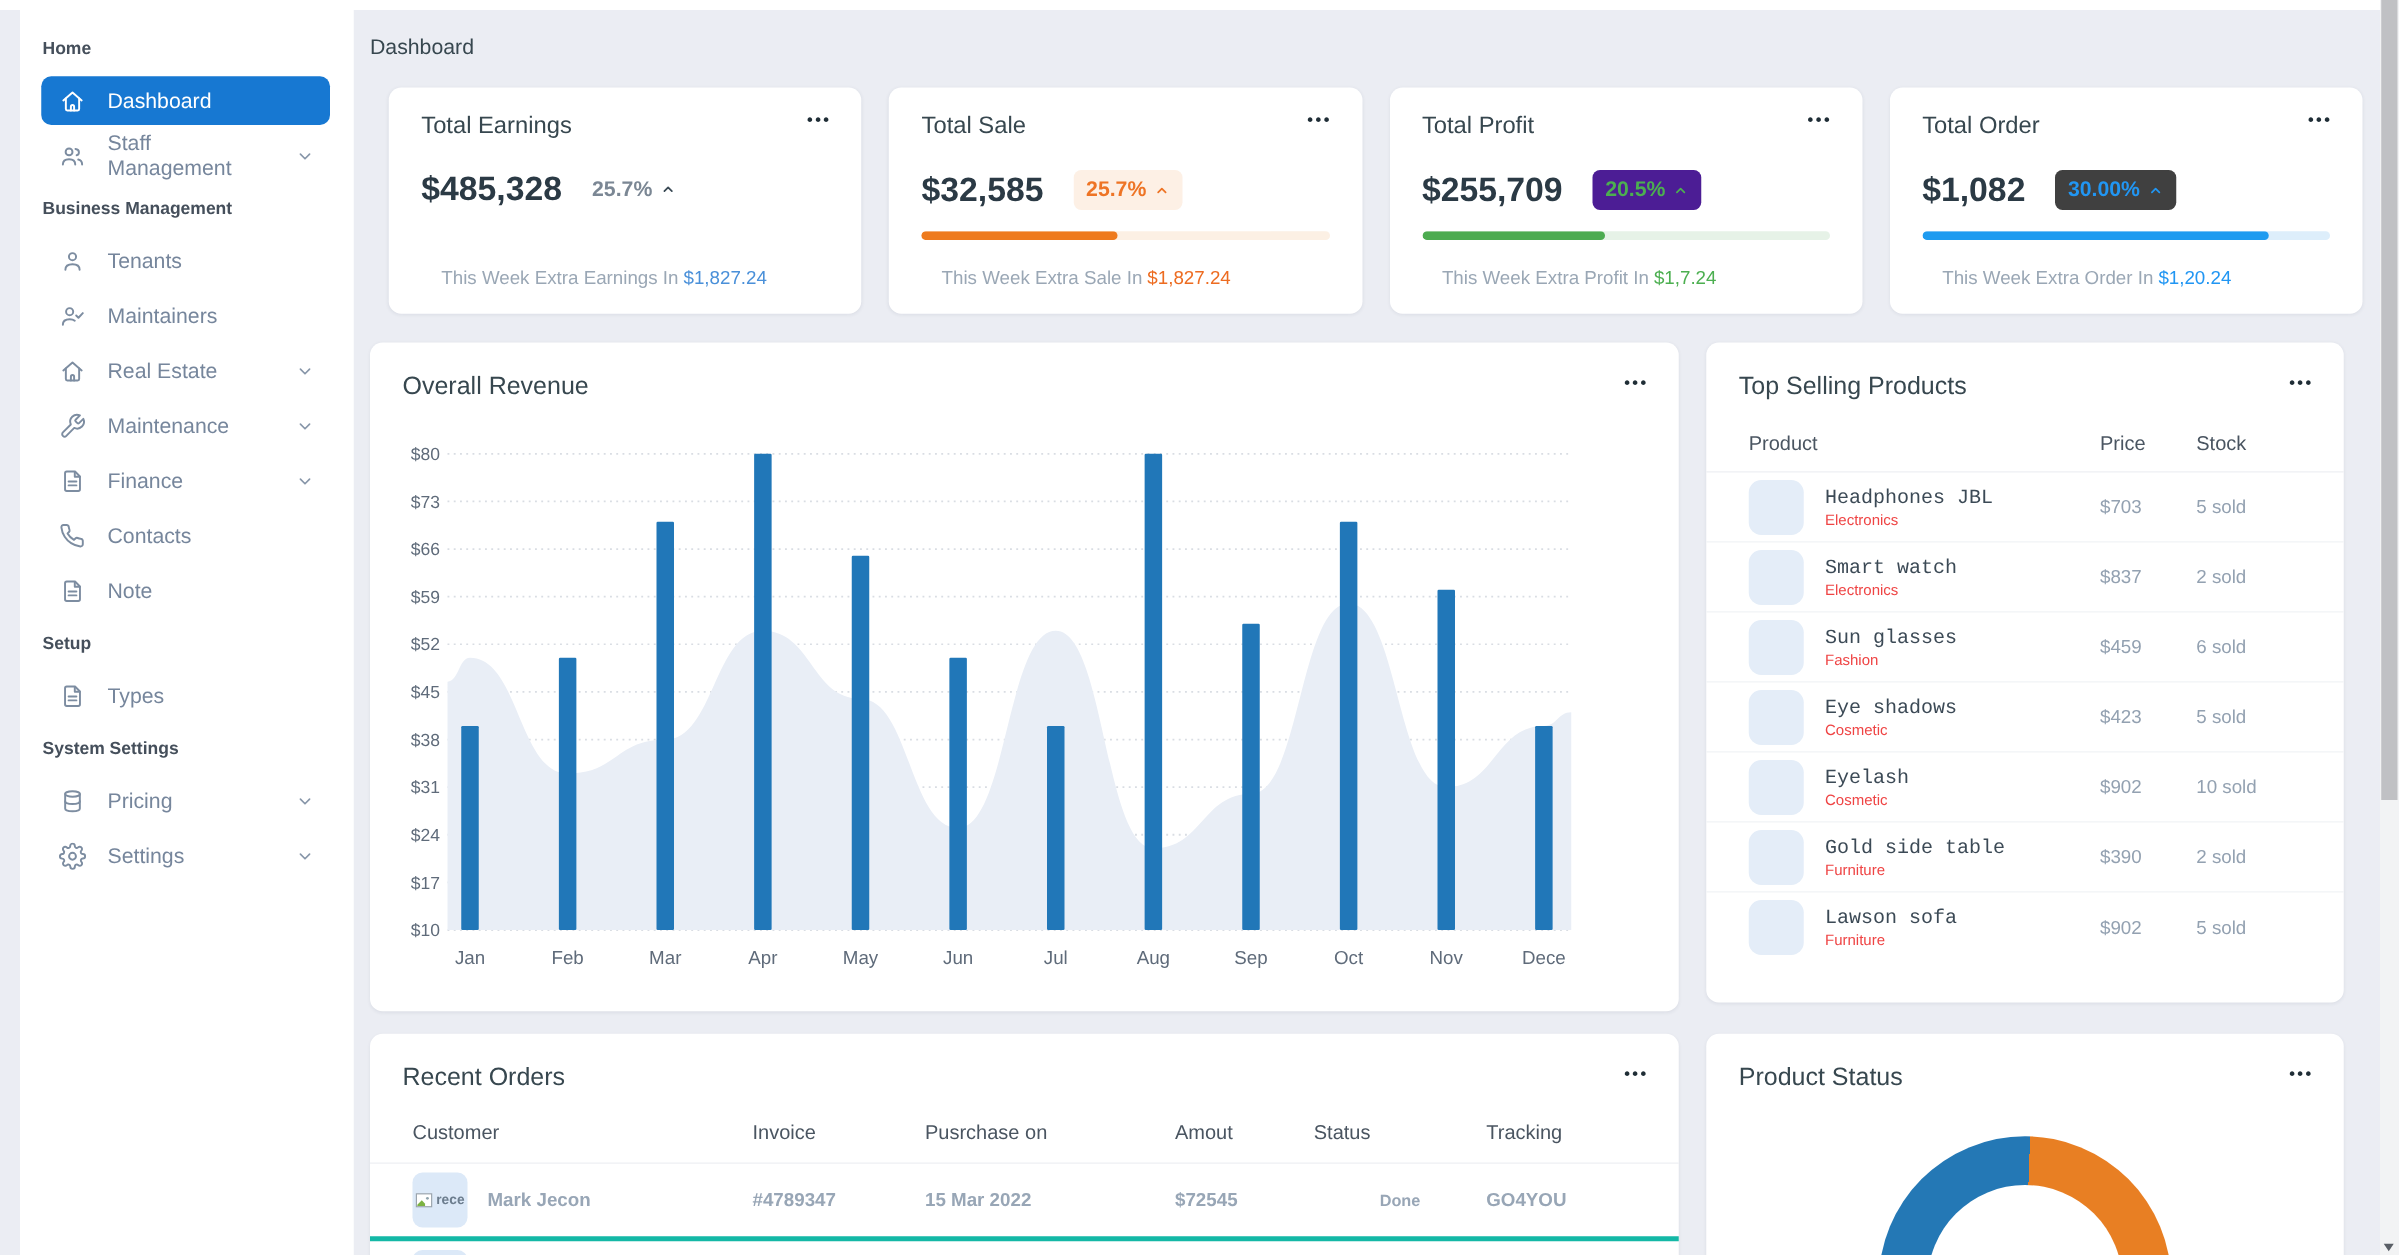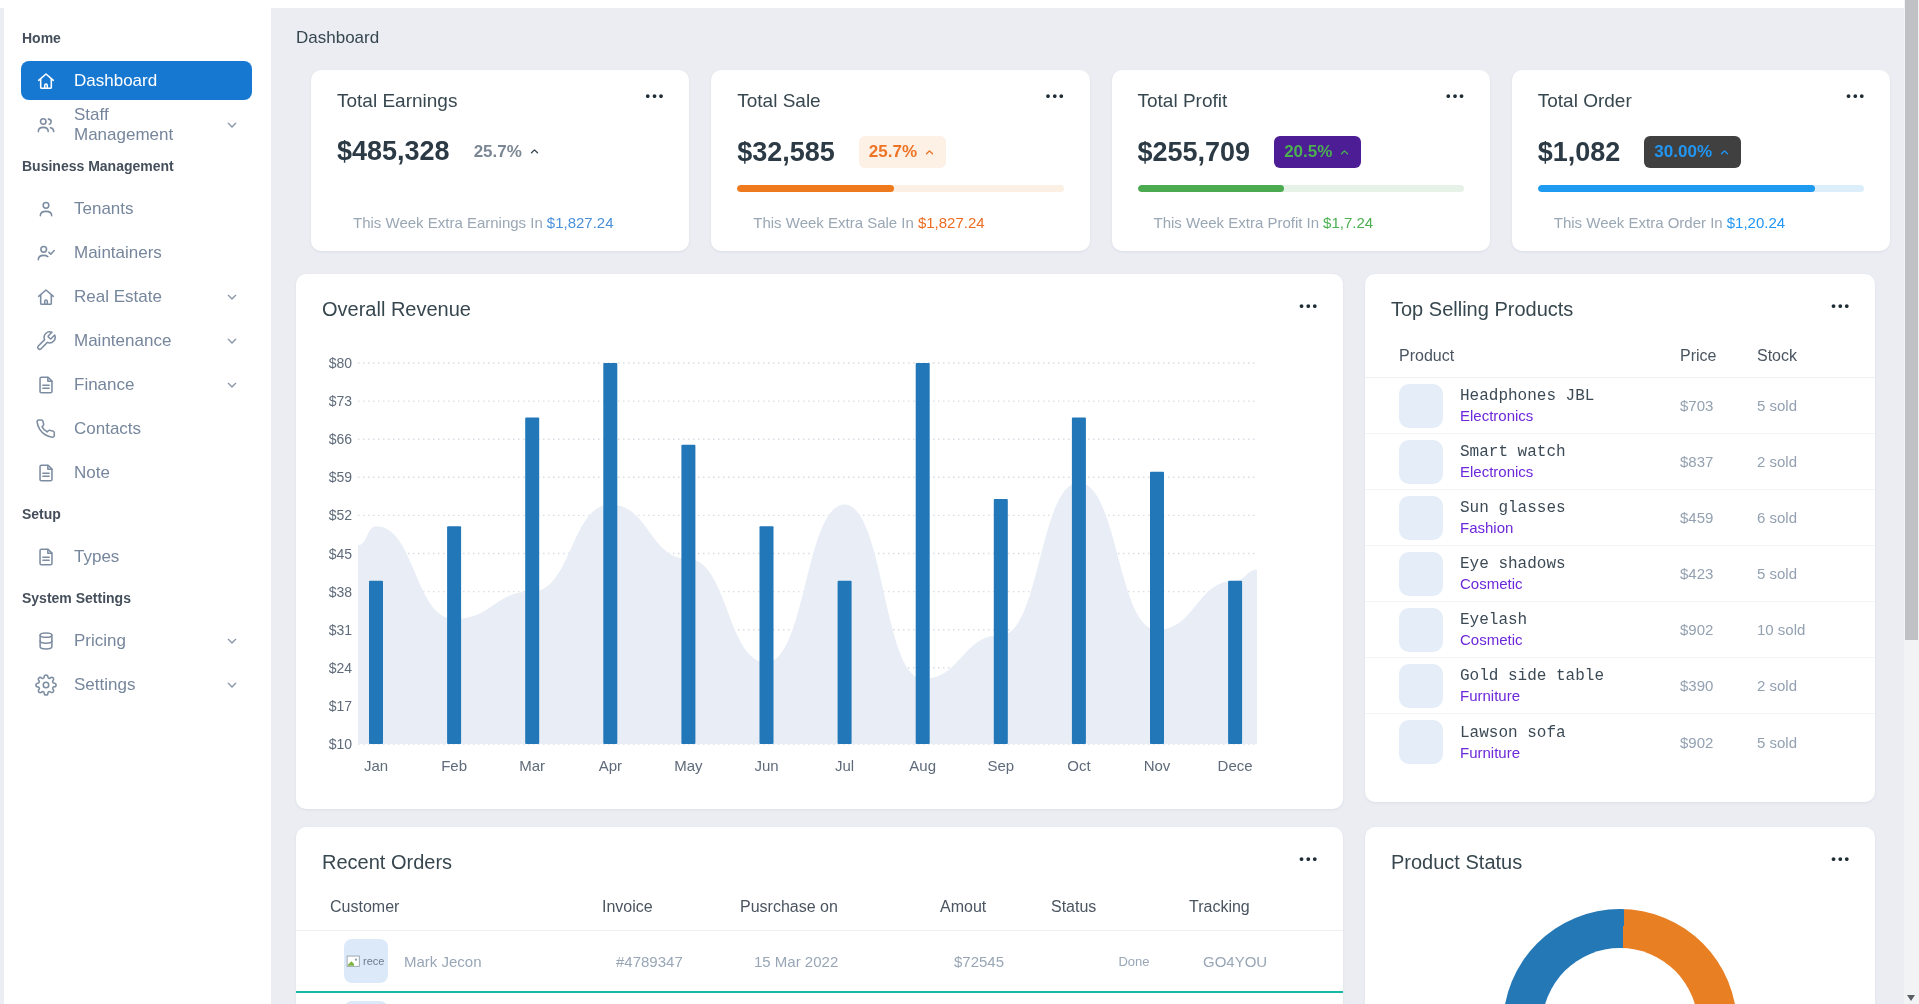--- a/index.html
+++ b/index.html
@@ -7,21 +7,21 @@
   .app {
     position:relative; width:1919px; height:1004px; overflow:hidden;
     background:#ebedf3; font-family:"Liberation Sans", sans-serif;
     color:#37474f;
   }
   
   .top-strip { position:absolute; left:0; top:0; right:15px; height:8px; background:#ffffff; z-index:1; }
 
   
   .sidebar {
-    position:absolute; left:4px; top:0; width:267px; height:1004px;
+    position:absolute; left:16px; top:0; width:267px; height:1004px;
     background:#ffffff; z-index:2; padding-top:30px;
   }
   .side-section-header {
     font-size:14px; font-weight:bold; color:#454f5b;
     padding:0 0 0 18px; margin:14px 0 15px;
   }
   .side-section-header.first { margin-top:0; }
   .side-item {
     height:39px; margin:0 19px 5px 17px; padding:0 12px 0 14px;
     border-radius:8px; display:flex; align-items:center; gap:17px;
@@ -78,34 +78,34 @@
   }
   .pp-row {
     display:grid; grid-template-columns:281px 77px 1fr; align-items:center;
     height:56px; padding:0 20px 0 34px; border-bottom:1px solid #f1f3f6;
     cursor:pointer;
   }
   .pp-row:last-child { border-bottom:none; }
   .pp-prod { display:flex; align-items:center; gap:17px; }
   .pp-avatar { width:44px; height:44px; border-radius:10px; background:#e4edf8; flex:0 0 auto; }
   .pp-name { font-size:16px; color:#3c4a56;font-family:Liberation Mono, monospace; }
-  .pp-cat { font-size:15px; color:#6d28d9; margin-top:2px; }
+  .pp-cat { font-size:12px; color:#ef4444; margin-top:2px; }
   .pp-price, .pp-stock { font-size:15px; color:#93a1b1; }
 
   .bottom-row { position:absolute; left:296px; top:827px; width:1579px; display:flex; gap:22px; height:420px; }
   .orders-panel { width:1047px; height:420px; }
   .op-head {
     display:grid; grid-template-columns:272px 138px 200px 111px 138px 1fr;
     padding:24px 20px 14px 34px; font-size:16px; color:#4a5561;
     border-bottom:1px solid #eef0f3;
   }
   .op-row {
     display:grid; grid-template-columns:272px 138px 200px 111px 138px 1fr; align-items:center;
-    height:62px; padding:0 20px 0 48px; border-bottom:2px solid #14b8a6;
-    font-size:15px; color:#98a6b6; cursor:pointer;
+    height:62px; padding:0 20px 0 34px; border-bottom:4px solid #14b8a6;
+    font-size:15px; color:#98a6b6; cursor:pointer;font-weight:bold;
   }
   .op-cust { display:flex; align-items:center; gap:16px; }
   .op-avatar {
     width:44px; height:44px; border-radius:8px; background:#dce9f8; flex:0 0 auto;
     display:flex; align-items:center; gap:2px; padding:2px; overflow:hidden;
   }
   .op-avatar .alt { font-size:11px; color:#6c7d8e; white-space:nowrap; }
   .op-status { font-size:13px; text-align:center; }
 
   .status-panel { width:510px; height:420px; }

